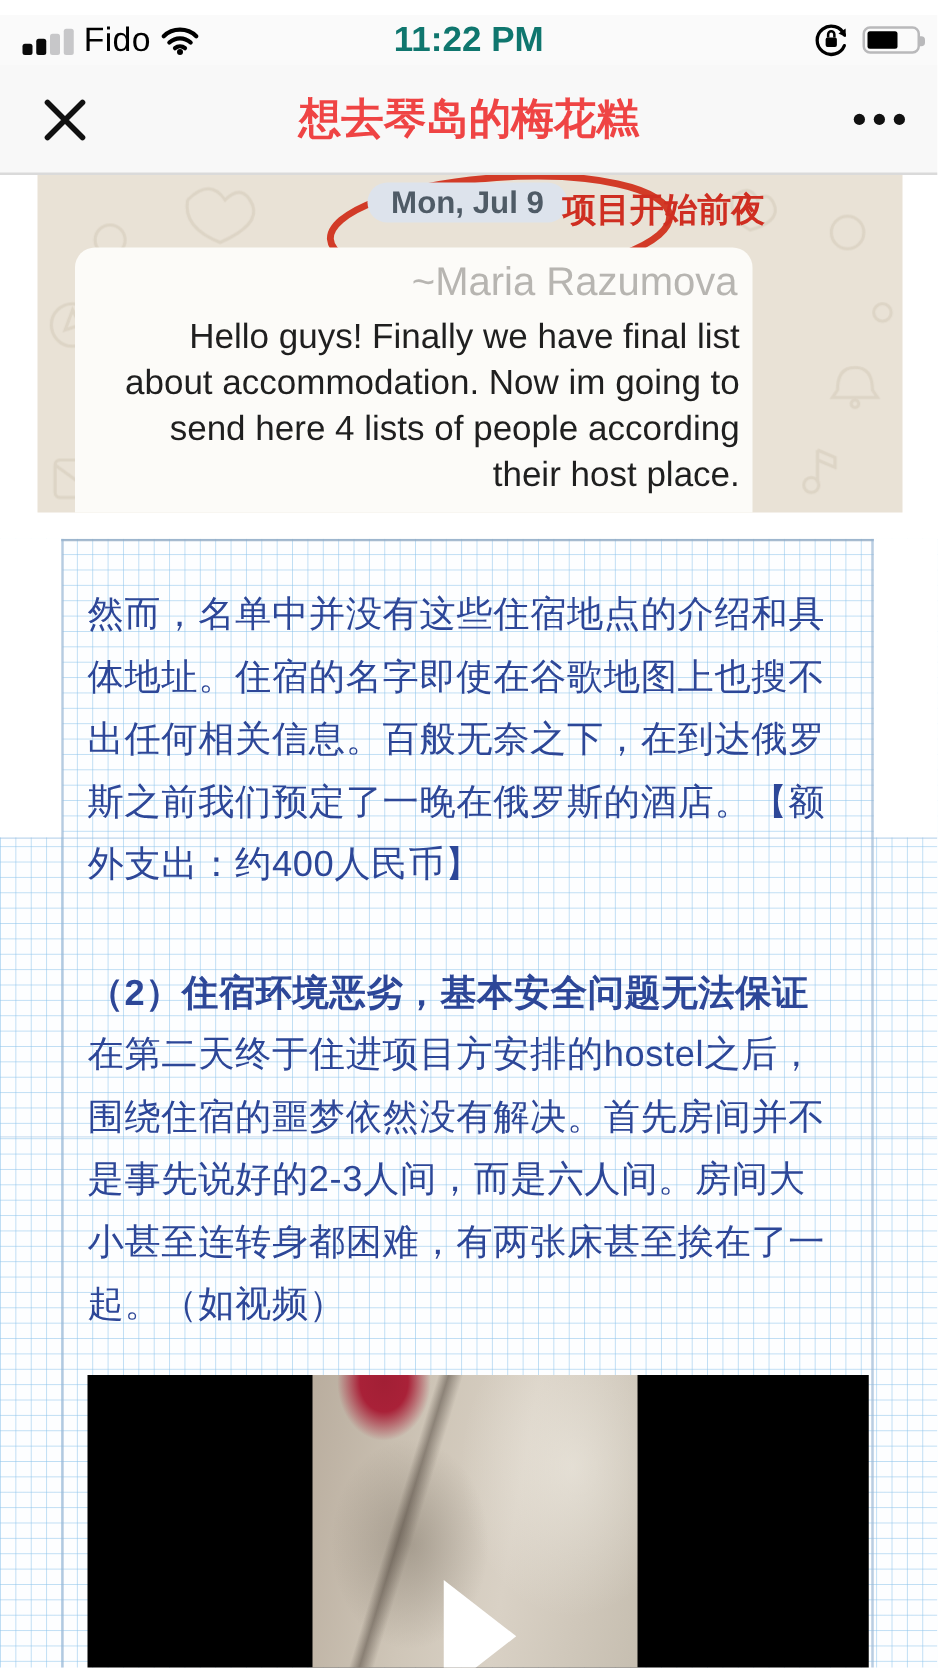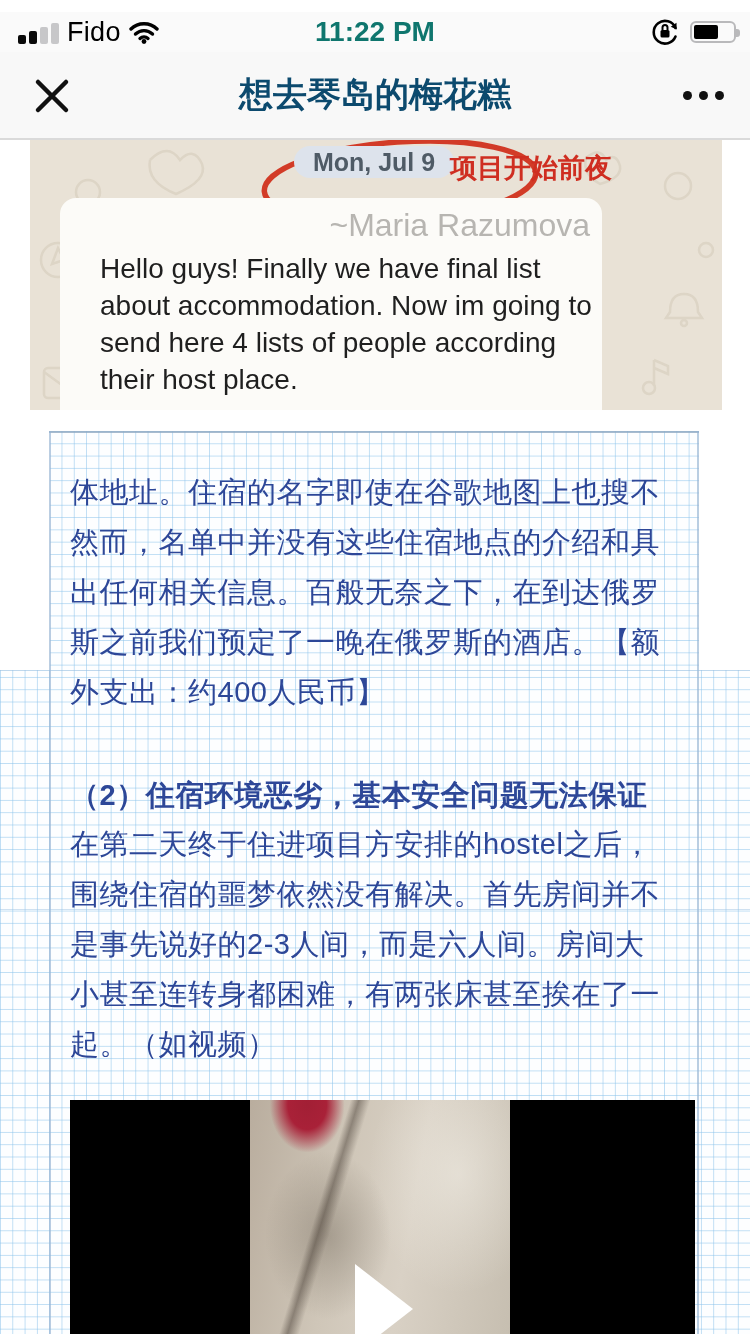--- a/index.html
+++ b/index.html
@@ -23,26 +23,26 @@
   .battery { position:relative; width:46px; height:22px; border:2px solid #b9b9bb; border-radius:6px; padding:2px; }
   .battery .fill { width:64%; height:100%; background:#000; border-radius:2px; }
   .battery .nub { position:absolute; right:-6px; top:6px; width:4px; height:8px; background:#b9b9bb;
     border-radius:0 3px 3px 0; }
 
   
   .nav-bar { position:absolute; left:0; top:40px; width:750px; height:88px; background:#f8f8f8;
     border-bottom:2px solid #dadada; }
   .nav-close { position:absolute; left:30px; top:22px; width:44px; height:44px; cursor:pointer; }
   .nav-title { position:absolute; left:0; right:0; top:0; height:86px; display:flex; align-items:center;
-    justify-content:center; font-size:34px; font-weight:700; color:#0c4a6e; }
+    justify-content:center; font-size:34px; font-weight:700; color:#ef4444; }
   .nav-more { position:absolute; right:26px; top:0; height:86px; display:flex; align-items:center; gap:7px; cursor:pointer; }
   .nav-more i { width:9px; height:9px; border-radius:50%; background:#111; display:block; }
 
   
-  .chat-shot { position:absolute; left:30px; top:128px; width:692px; height:270px; background:#e9e2d6; overflow:hidden; }
+  .chat-shot { position:absolute; left:30px; top:128px; width:692px; height:270px; background:#e9e2d6; overflow:hidden;text-align:right; }
   .doodles { position:absolute; left:0; top:0; }
   .date-pill { position:absolute; left:264px; top:6px; width:160px; height:32px; background:#dde3ec;
     border-radius:16px; display:flex; align-items:center; justify-content:center;
     font-size:25px; font-weight:600; color:#4f5b66; }
   .red-circle { position:absolute; left:220px; top:-10px; }
   .annotation { position:absolute; left:420px; top:10px; font-size:27px; font-weight:700; color:#cf2e21; white-space:nowrap; }
   .bubble { position:absolute; left:30px; top:58px; width:542px; height:212px; background:#fcfbf8;
     border-radius:16px 16px 0 0; }
   .bubble-phone { position:absolute; left:40px; top:8px; font-size:30px; font-weight:700; color:#e5822f; white-space:nowrap; }
   .bubble-name { position:absolute; right:12px; top:9px; font-size:32px; color:#b7b5b1; white-space:nowrap; }
@@ -183,22 +183,22 @@
     <div class="grid-bg"></div>
     <div class="mask-tl"></div>
     <div class="mask-tr"></div>
     <div class="seam-top"></div>
     <div class="seam-v1"></div>
     <div class="seam-v2"></div>
     <div class="seam-h1"></div>
     <div class="seam-h2"></div>
 
     <div class="p-blue para1">
+      <div>然而，名单中并没有这些住宿地点的介绍和具</div>
       <div>体地址。住宿的名字即使在谷歌地图上也搜不</div>
-      <div>然而，名单中并没有这些住宿地点的介绍和具</div>
       <div>出任何相关信息。百般无奈之下，在到达俄罗</div>
       <div>斯之前我们预定了一晚在俄罗斯的酒店。【额</div>
       <div>外支出：约400人民币】</div>
     </div>
 
     <div class="p-blue heading">
       <div>（2）住宿环境恶劣，基本安全问题无法保证</div>
     </div>
 
     <div class="p-blue para2">

